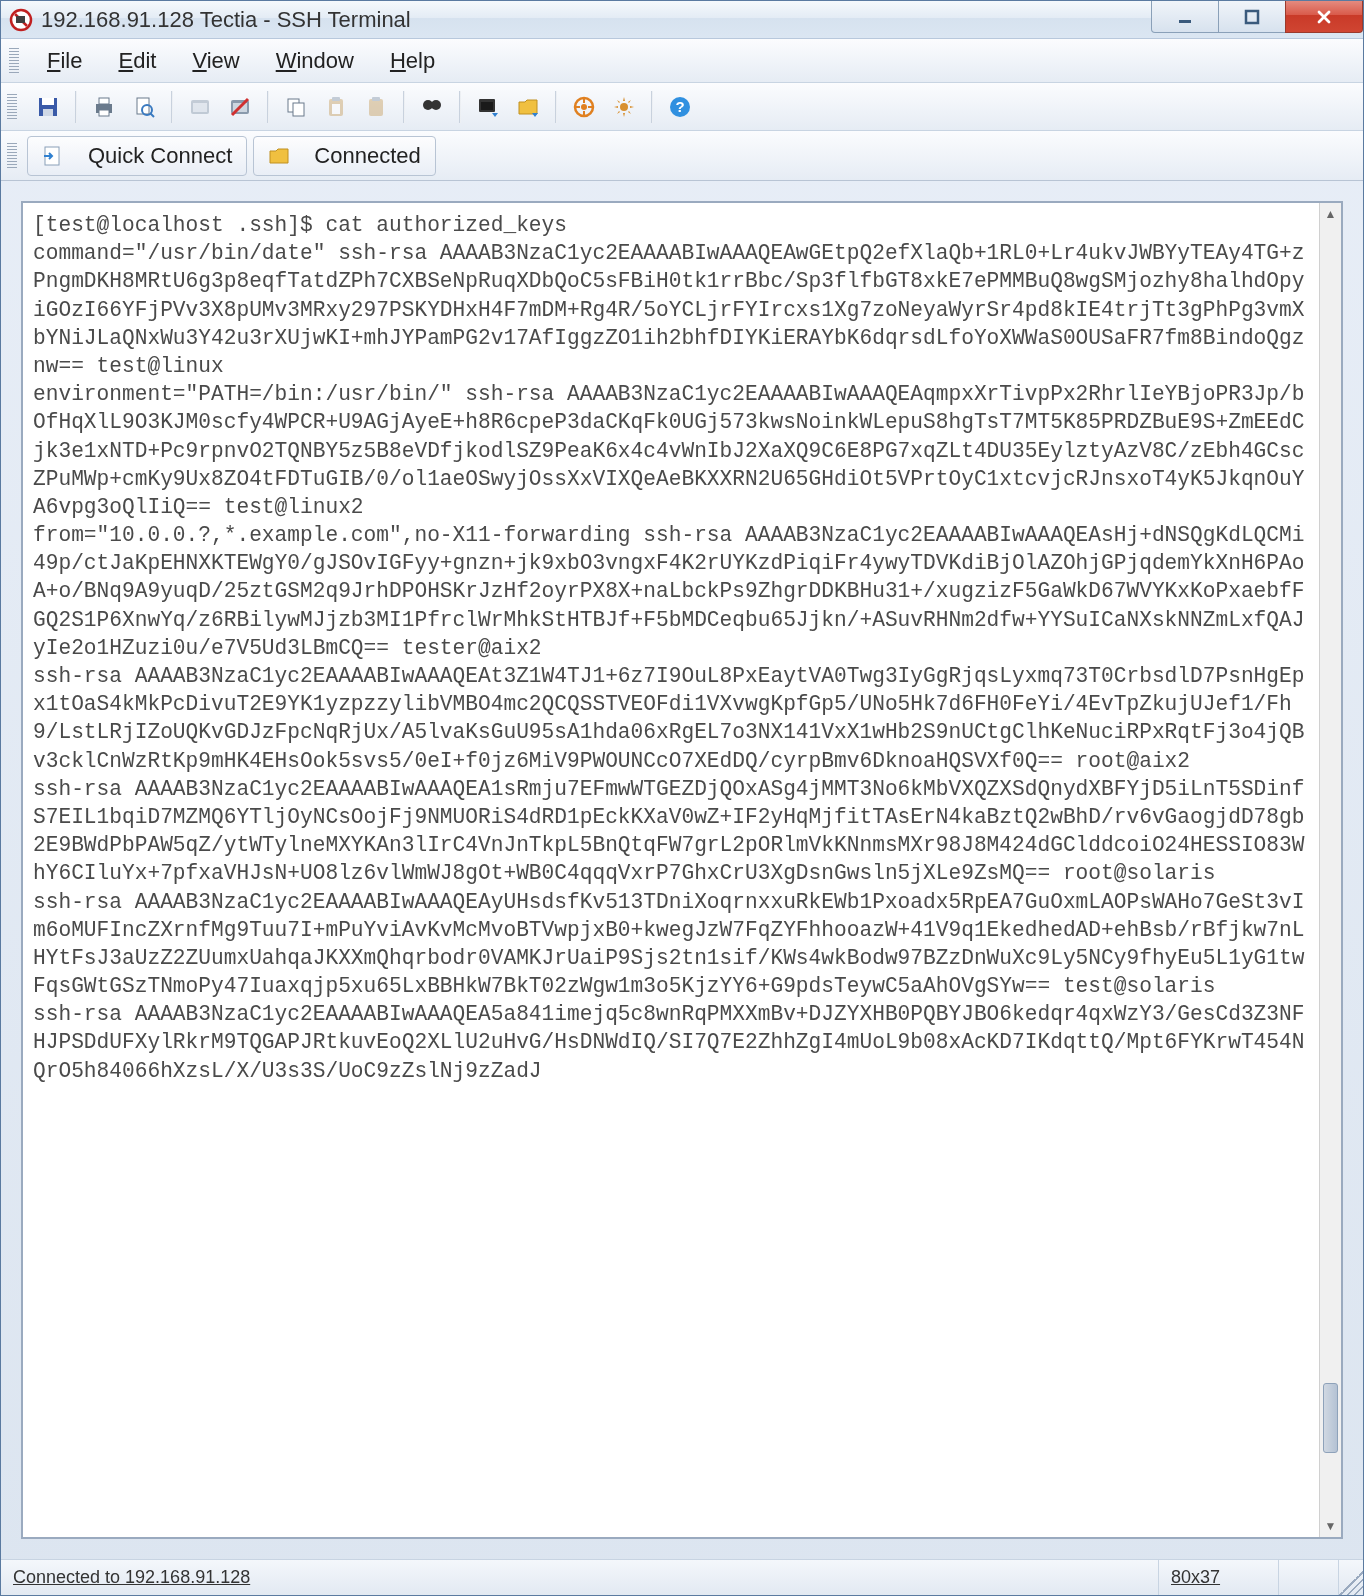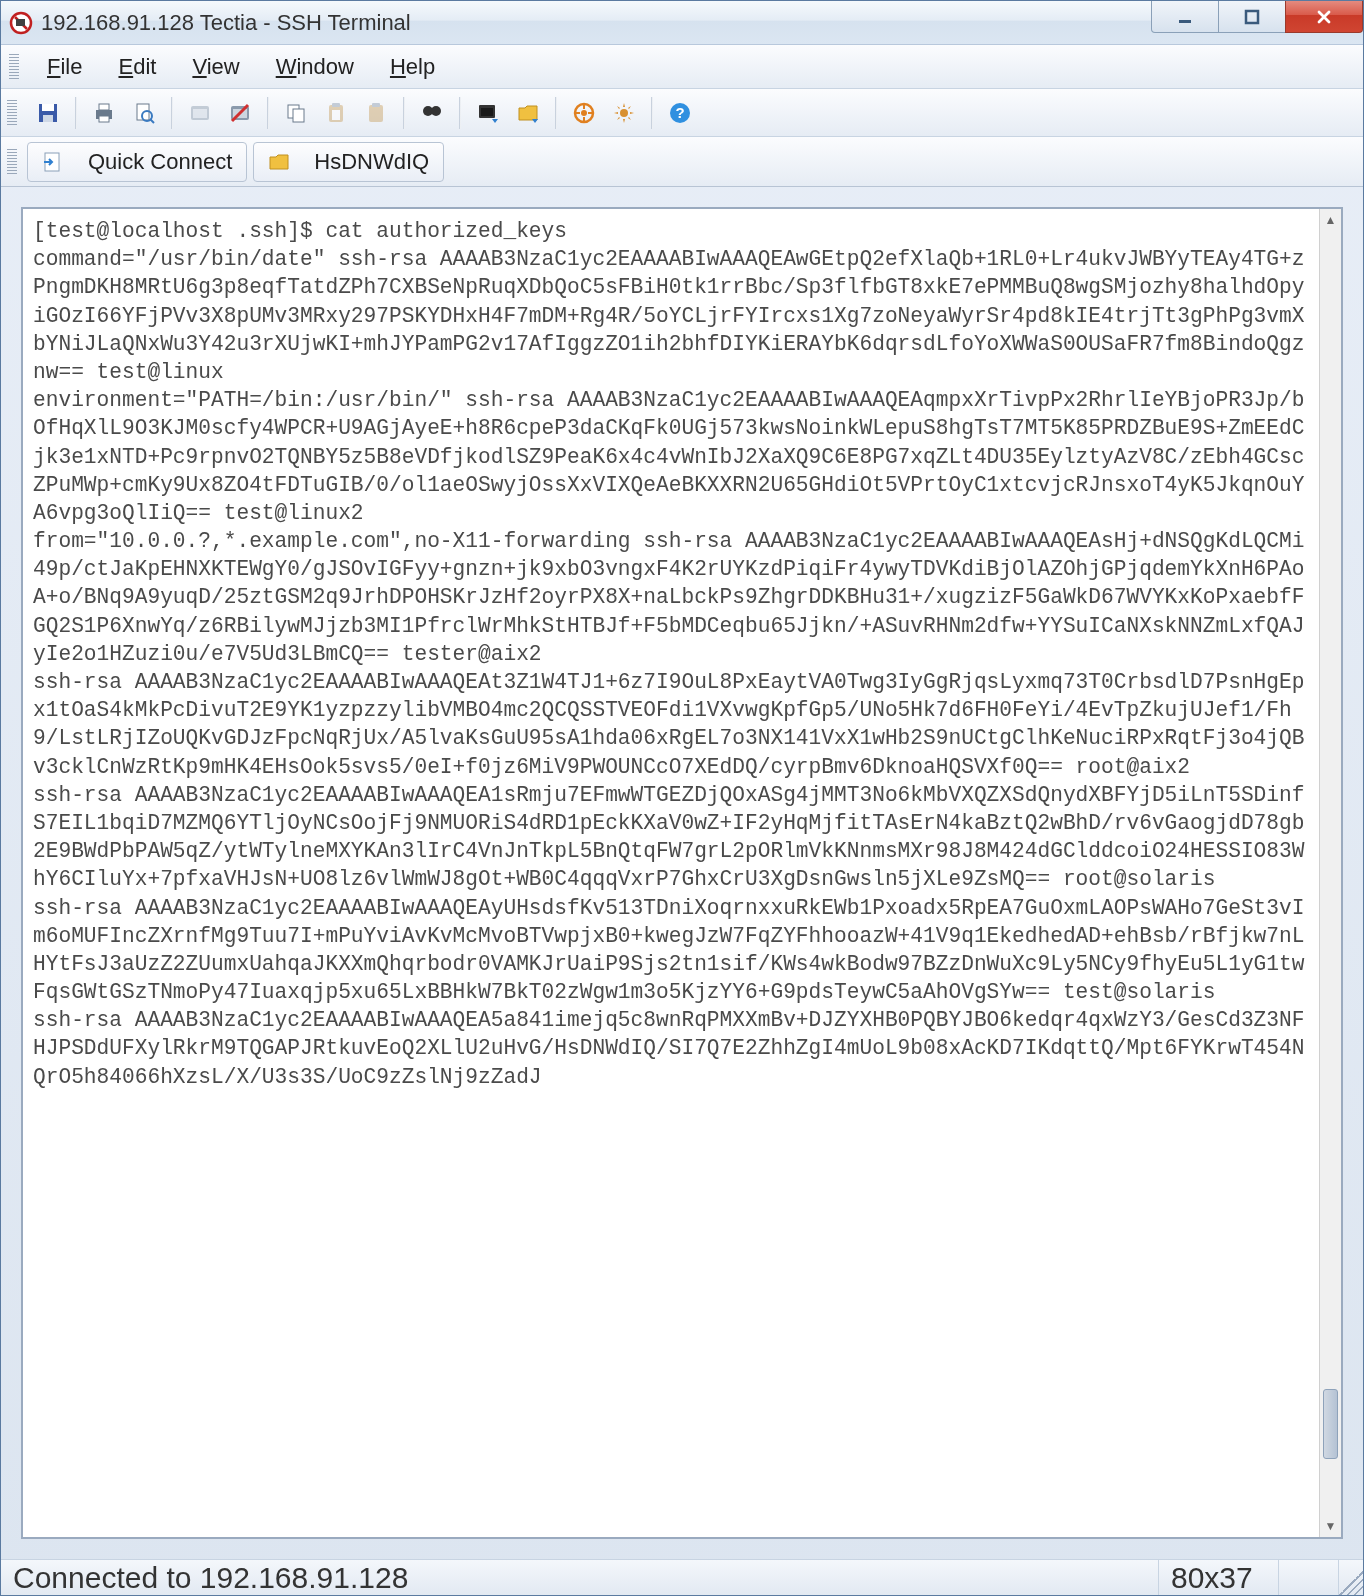--- a/index.html
+++ b/index.html
@@ -12,21 +12,21 @@
   }
   .window {
     width: 1364px;
     height: 1596px;
     background: linear-gradient(to bottom, #e8eef7 0%, #dce5f0 100%);
     border: 1px solid #5a7aa0;
     display: flex;
     flex-direction: column;
   }
   .titlebar {
-    height: 44px;
+    height: 38px;
     background: linear-gradient(to bottom, #f5f9fc 0%, #e4ecf5 45%, #d6e2ef 46%, #dbe6f2 100%);
     display: flex;
     align-items: center;
     padding: 0 0 0 8px;
     border-bottom: 1px solid #b8c8dc;
   }
   .app-icon {
     width: 24px; height: 24px;
     margin-right: 8px;
     position: relative;
@@ -176,22 +176,23 @@
   }
   .scroll-arrow.up { top: 0; }
   .scroll-arrow.down { bottom: 0; }
 
   .statusbar {
     height: 36px;
     background: linear-gradient(to bottom, #f4f7fb, #e2e9f2);
     border-top: 1px solid #c8d4e2;
     display: flex;
     align-items: center;
-    font-size: 30px;
+    font-size: 18px;
     color: #333;
+    text-decoration: underline;
   }
   .status-cell {
     padding: 0 12px;
     border-right: 1px solid #c8d4e2;
     height: 100%;
     display: flex;
     align-items: center;
   }
   .status-cell.main { flex: 1; }
   .status-cell.dim { min-width: 120px; }
@@ -356,21 +357,21 @@
       <svg viewBox="0 0 22 22">
           <rect x="3" y="2" width="14" height="18" fill="#fff" stroke="#8aa0b8"></rect>
           <path d="M2 11 L10 11 M7 8 L10 11 L7 14" fill="none" stroke="#3080d0" stroke-width="2"></path>
         </svg>
       <span>Quick Connect</span>
     </div>
     <div class="qb-btn">
       <svg viewBox="0 0 22 22">
           <path d="M2 6 L8 6 L10 4 L20 4 L20 18 L2 18 Z" fill="#f0c040" stroke="#c09020"></path>
         </svg>
-      <span>HsDNWdIQ</span>
+      <span>Connected</span>
     </div>
   </div>
 
   <div class="terminal-wrap">
     <div class="terminal">[test@localhost .ssh]$ cat authorized_keys
 command="/usr/bin/date" ssh-rsa AAAAB3NzaC1yc2EAAAABIwAAAQEAwGEtpQ2efXlaQb+1RL0+Lr4ukvJWBYyTEAy4TG+zPngmDKH8MRtU6g3p8eqfTatdZPh7CXBSeNpRuqXDbQoC5sFBiH0tk1rrBbc/Sp3flfbGT8xkE7ePMMBuQ8wgSMjozhy8halhdOpyiGOzI66YFjPVv3X8pUMv3MRxy297PSKYDHxH4F7mDM+Rg4R/5oYCLjrFYIrcxs1Xg7zoNeyaWyrSr4pd8kIE4trjTt3gPhPg3vmXbYNiJLaQNxWu3Y42u3rXUjwKI+mhJYPamPG2v17AfIggzZO1ih2bhfDIYKiERAYbK6dqrsdLfoYoXWWaS0OUSaFR7fm8BindoQgznw== test@linux
 environment="PATH=/bin:/usr/bin/" ssh-rsa AAAAB3NzaC1yc2EAAAABIwAAAQEAqmpxXrTivpPx2RhrlIeYBjoPR3Jp/bOfHqXlL9O3KJM0scfy4WPCR+U9AGjAyeE+h8R6cpeP3daCKqFk0UGj573kwsNoinkWLepuS8hgTsT7MT5K85PRDZBuE9S+ZmEEdCjk3e1xNTD+Pc9rpnvO2TQNBY5z5B8eVDfjkodlSZ9PeaK6x4c4vWnIbJ2XaXQ9C6E8PG7xqZLt4DU35EylztyAzV8C/zEbh4GCscZPuMWp+cmKy9Ux8ZO4tFDTuGIB/0/ol1aeOSwyjOssXxVIXQeAeBKXXRN2U65GHdiOt5VPrtOyC1xtcvjcRJnsxoT4yK5JkqnOuYA6vpg3oQlIiQ== test@linux2
 from="10.0.0.?,*.example.com",no-X11-forwarding ssh-rsa AAAAB3NzaC1yc2EAAAABIwAAAQEAsHj+dNSQgKdLQCMi49p/ctJaKpEHNXKTEWgY0/gJSOvIGFyy+gnzn+jk9xbO3vngxF4K2rUYKzdPiqiFr4ywyTDVKdiBjOlAZOhjGPjqdemYkXnH6PAoA+o/BNq9A9yuqD/25ztGSM2q9JrhDPOHSKrJzHf2oyrPX8X+naLbckPs9ZhgrDDKBHu31+/xugzizF5GaWkD67WVYKxKoPxaebfFGQ2S1P6XnwYq/z6RBilywMJjzb3MI1PfrclWrMhkStHTBJf+F5bMDCeqbu65Jjkn/+ASuvRHNm2dfw+YYSuICaNXskNNZmLxfQAJyIe2o1HZuzi0u/e7V5Ud3LBmCQ== tester@aix2
 ssh-rsa AAAAB3NzaC1yc2EAAAABIwAAAQEAt3Z1W4TJ1+6z7I9OuL8PxEaytVA0Twg3IyGgRjqsLyxmq73T0CrbsdlD7PsnHgEpx1tOaS4kMkPcDivuT2E9YK1yzpzzylibVMBO4mc2QCQSSTVEOFdi1VXvwgKpfGp5/UNo5Hk7d6FH0FeYi/4EvTpZkujUJef1/Fh9/LstLRjIZoUQKvGDJzFpcNqRjUx/A5lvaKsGuU95sA1hda06xRgEL7o3NX141VxX1wHb2S9nUCtgClhKeNuciRPxRqtFj3o4jQBv3cklCnWzRtKp9mHK4EHsOok5svs5/0eI+f0jz6MiV9PWOUNCcO7XEdDQ/cyrpBmv6DknoaHQSVXf0Q== root@aix2
 ssh-rsa AAAAB3NzaC1yc2EAAAABIwAAAQEA1sRmju7EFmwWTGEZDjQOxASg4jMMT3No6kMbVXQZXSdQnydXBFYjD5iLnT5SDinfS7EIL1bqiD7MZMQ6YTljOyNCsOojFj9NMUORiS4dRD1pEckKXaV0wZ+IF2yHqMjfitTAsErN4kaBztQ2wBhD/rv6vGaogjdD78gb2E9BWdPbPAW5qZ/ytWTylneMXYKAn3lIrC4VnJnTkpL5BnQtqFW7grL2pORlmVkKNnmsMXr98J8M424dGClddcoiO24HESSIO83WhY6CIluYx+7pfxaVHJsN+UO8lz6vlWmWJ8gOt+WB0C4qqqVxrP7GhxCrU3XgDsnGwsln5jXLe9ZsMQ== root@solaris

